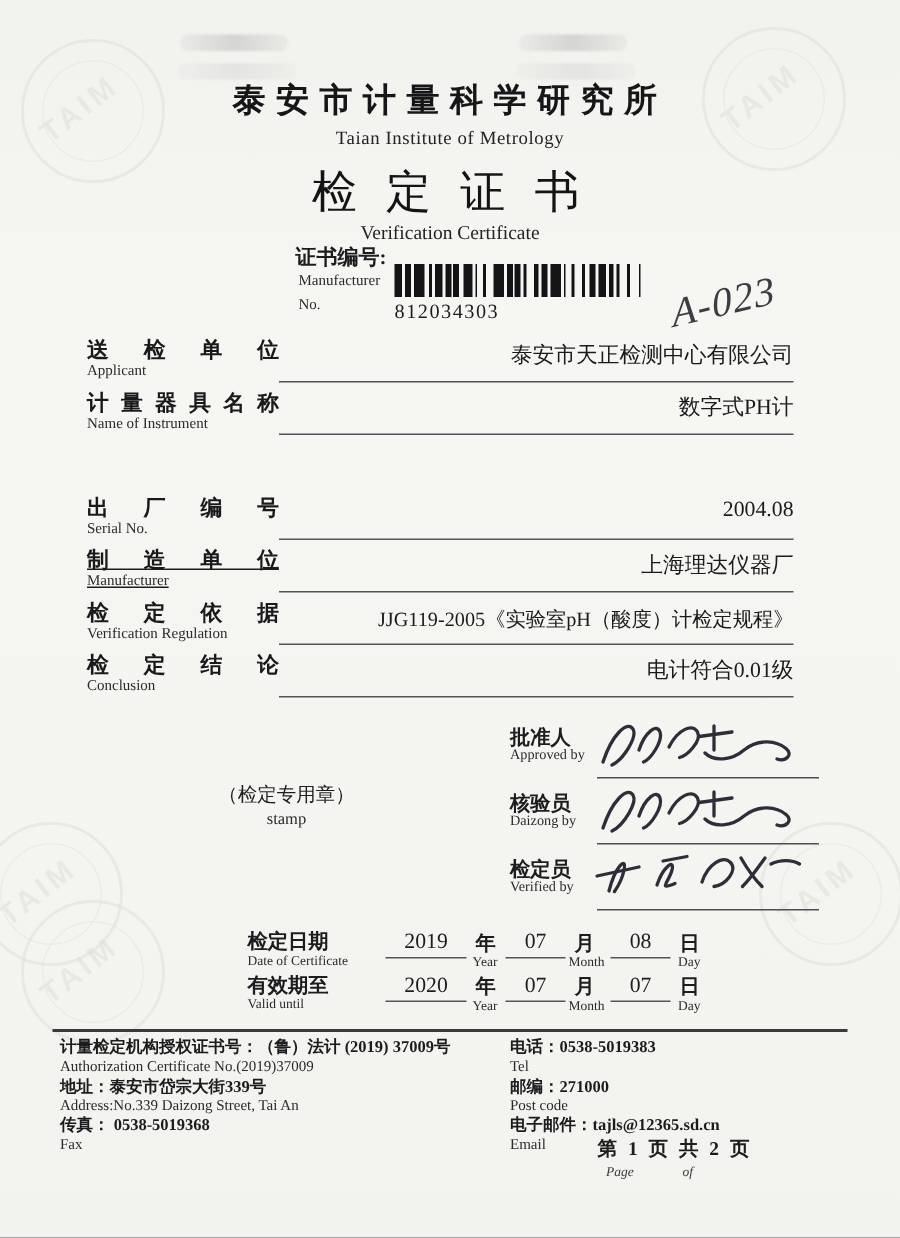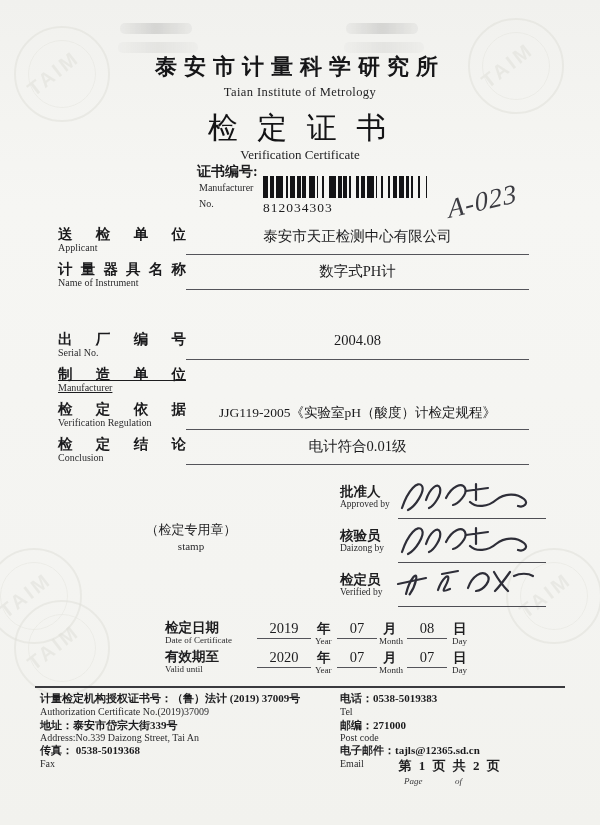--- a/index.html
+++ b/index.html
@@ -27,21 +27,21 @@
   .small-en{font-size:10px;color:#2a2a2c;}
   .barcode{left:263px;top:176px;width:168px;height:22px;display:flex;}
   .bc-num{left:263px;top:200px;width:168px;text-align:left;font-size:13.5px;letter-spacing:1px;}
   .hand-note{left:447px;top:186px;font-size:27px;font-style:italic;color:#3c3c42;
     transform:rotate(-13deg) skewX(-6deg);letter-spacing:1px;}
   
   .frow{position:absolute;left:58px;width:488px;height:33px;}
   .flabel-cn{display:block;width:128px;font-size:14.5px;font-weight:bold;line-height:16px;
     text-align:justify;text-align-last:justify;color:#1a1a1c;}
   .flabel-en{display:block;width:140px;font-size:10px;line-height:12px;color:#2b2b2d;}
-  .fval{position:absolute;left:128px;right:17px;top:-2px;height:27px;text-align:center;
+  .fval{position:absolute;left:128px;right:17px;top:-2px;height:27px;text-align:right;
     font-size:14.5px;padding-top:3px;border-bottom:1px solid #54545a;color:#1b1b1d;}
   .fval.small{font-size:13.5px;padding-top:5px;height:25px;}
   
   .stamp-cn{left:118px;top:521px;width:146px;text-align:center;font-size:13px;color:#1e1e20;}
   .stamp-en{left:118px;top:540px;width:146px;text-align:center;font-size:11px;color:#2b2b2d;}
   
   .sigrow{position:absolute;left:340px;width:206px;height:44px;}
   .siglabel-cn{display:block;font-size:13.5px;font-weight:bold;line-height:15px;}
   .siglabel-en{display:block;font-size:9.5px;line-height:11px;color:#2b2b2d;}
   .sigline{position:absolute;left:58px;width:148px;top:34px;border-bottom:1px solid #4e4e54;}
@@ -172,20 +172,21 @@
     <span class="fval">数字式PH计</span>
   </div>
   <div class="frow" style="top:331px;">
     <span class="flabel-cn">出 厂 编 号</span>
     <span class="flabel-en">Serial No.</span>
     <span class="fval">2004.08</span>
   </div>
   <div class="frow" style="top:366px;text-decoration:underline;">
     <span class="flabel-cn">制 造 单 位</span>
     <span class="flabel-en">Manufacturer</span>
+    <span class="fval">上海理达仪器厂</span>
   </div>
   <div class="frow" style="top:401px;">
     <span class="flabel-cn">检 定 依 据</span>
     <span class="flabel-en">Verification Regulation</span>
     <span class="fval small">JJG119-2005《实验室pH（酸度）计检定规程》</span>
   </div>
   <div class="frow" style="top:436px;">
     <span class="flabel-cn">检 定 结 论</span>
     <span class="flabel-en">Conclusion</span>
     <span class="fval">电计符合0.01级</span>

